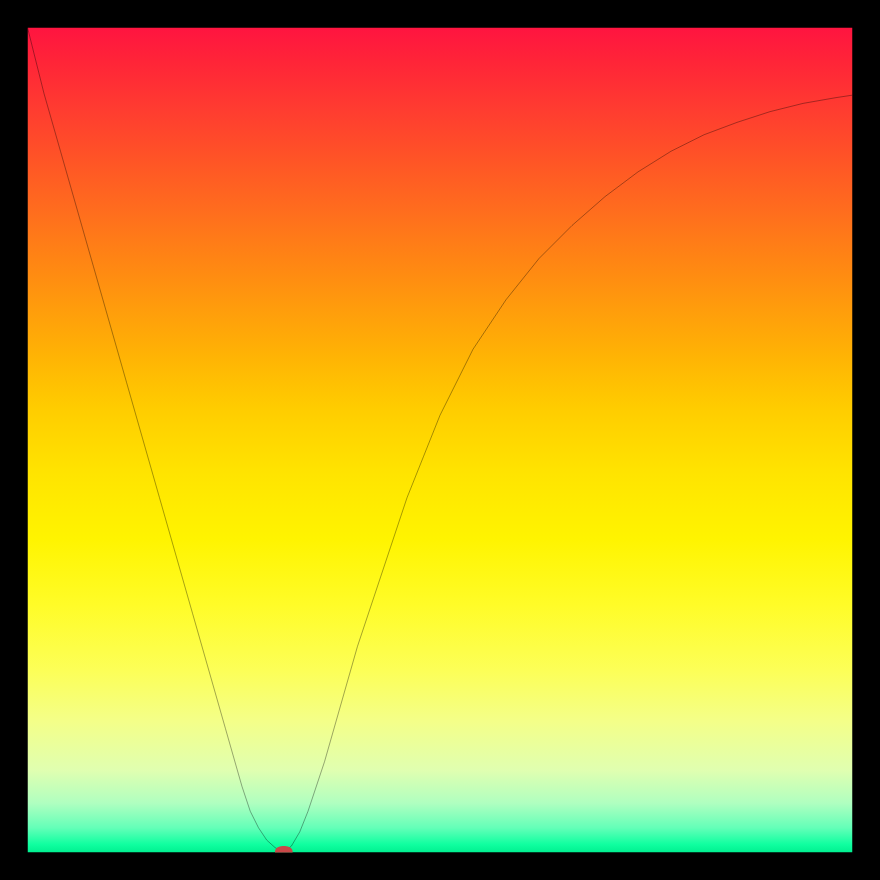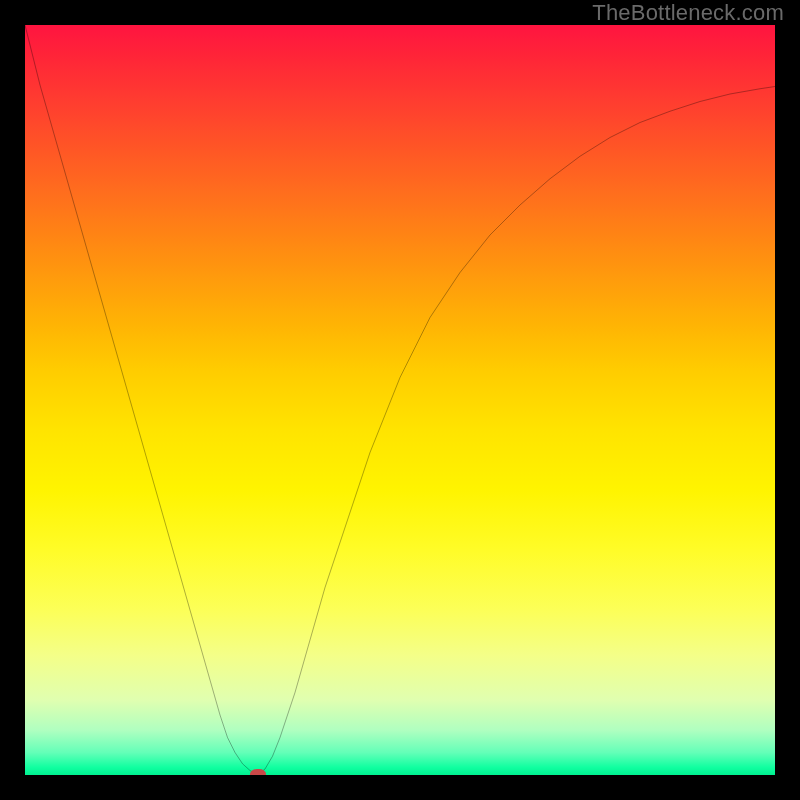--- a/index.html
+++ b/index.html
@@ -84,15 +84,14 @@
   <div class="plot">
     <div class="gradient"></div>
 
     <svg class="curve" viewBox="0 0 100 100" preserveAspectRatio="none">
       <path id="curve-path" d="M0.000 0.000 L2.000 8.000 L4.000 15.000 L6.000 22.000 L8.000 29.000 L10.000 36.000 L12.000 43.000 L14.000 50.000 L16.000 57.000 L18.000 64.000 L20.000 71.000 L22.000 78.000 L24.000 85.000 L26.000 92.000 L27.000 95.000 L28.000 97.000 L29.000 98.500 L30.000 99.400 L31.000 100.000 L32.000 99.200 L33.000 97.500 L34.000 95.000 L36.000 89.000 L38.000 82.000 L40.000 75.000 L42.000 69.000 L44.000 63.000 L46.000 57.000 L48.000 52.000 L50.000 47.000 L54.000 39.000 L58.000 33.000 L62.000 28.000 L66.000 24.000 L70.000 20.500 L74.000 17.500 L78.000 15.000 L82.000 13.000 L86.000 11.500 L90.000 10.200 L94.000 9.200 L98.000 8.500 L100.000 8.200" fill="none" stroke="#000" stroke-width="0.32" vector-effect="non-scaling-stroke"></path>
     </svg>
 
     <div class="marker" id="marker" style="left: 31%; top: 100%;"></div>
   </div>
 
-  <div class="watermark">TheBottleneck.com</div>
 
 </div>
 
 </body></html>

